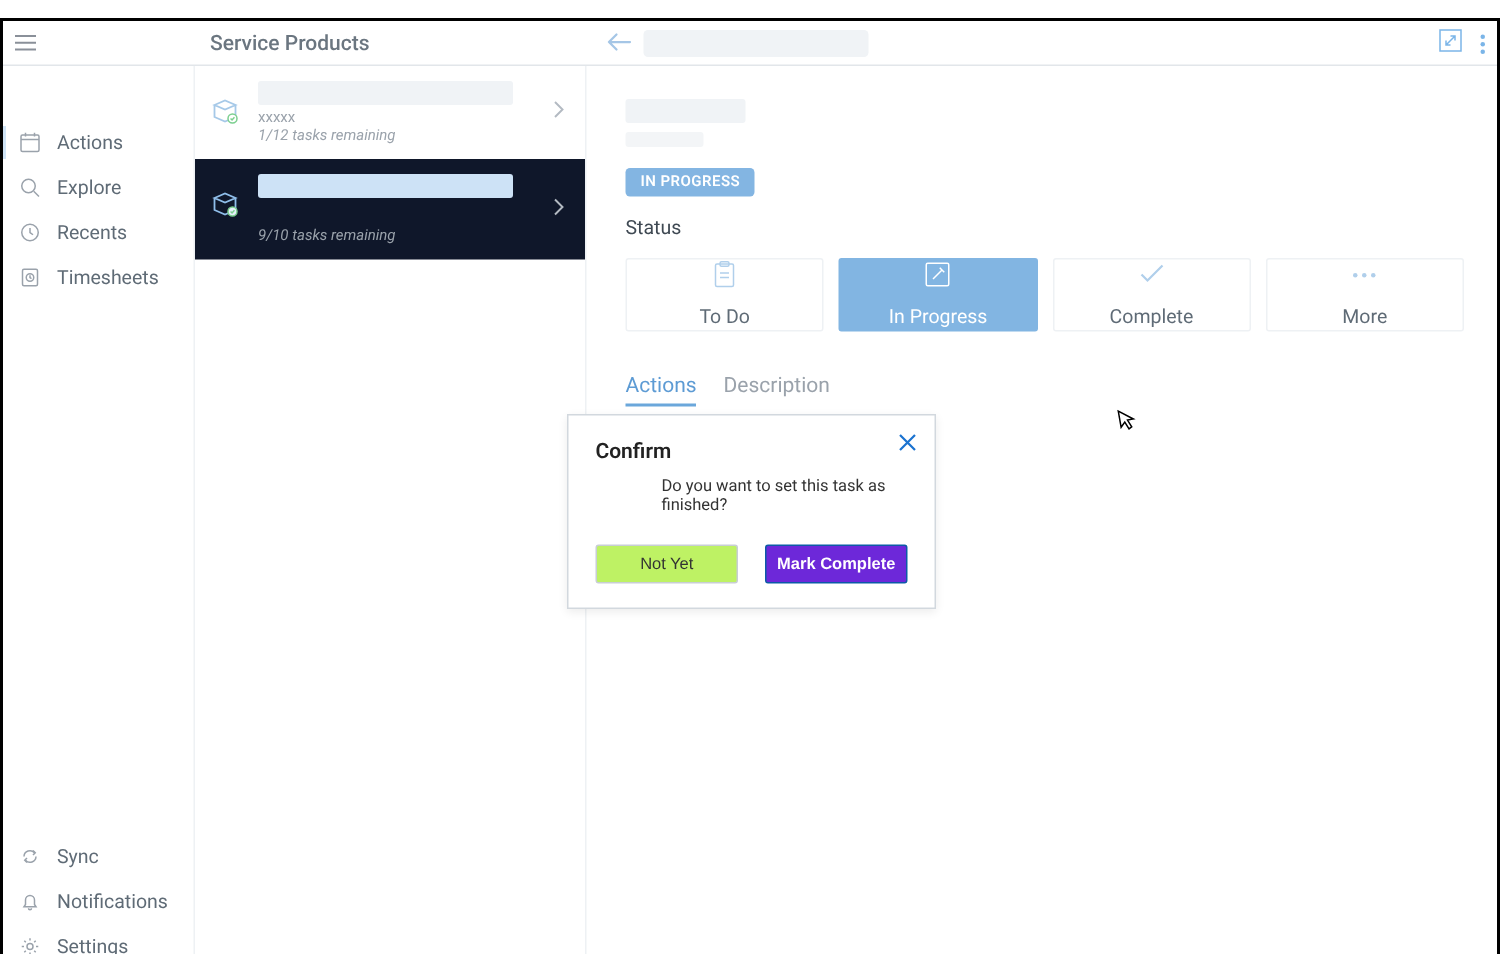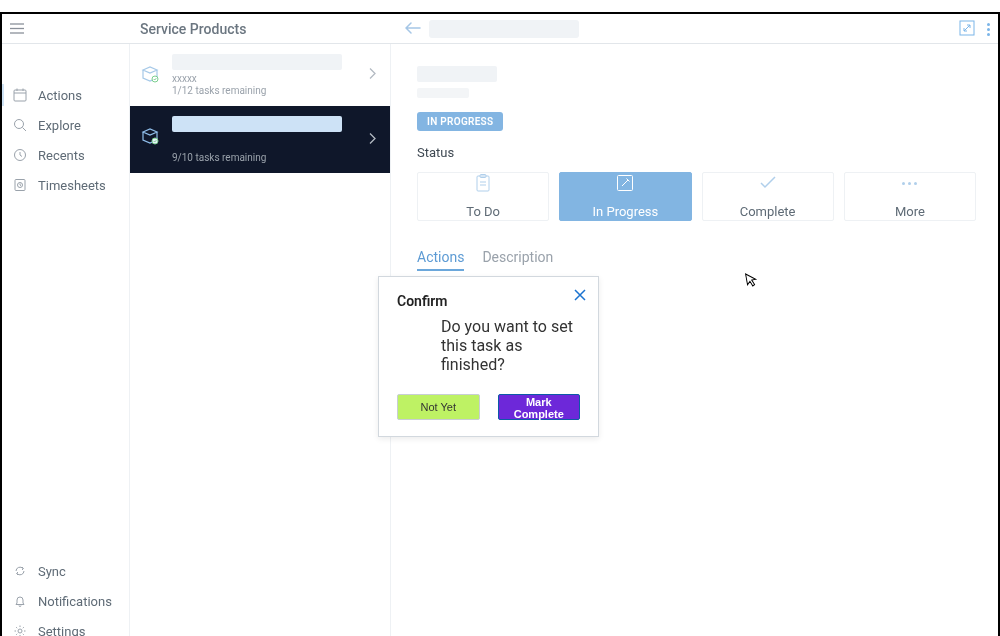--- a/index.html
+++ b/index.html
@@ -141,20 +141,21 @@
     margin-left: 30px;
     margin-top: 3px;
     font-size: 10px;
     color: #9aa2ab;
   }
   .list-item .li-sub2 {
     margin-left: 30px;
     margin-top: 1px;
     font-size: 10px;
     color: #9aa2ab;
+    font-style: italic;
   }
   .list-item .chev {
     position: absolute;
     right: 14px; top: 50%;
     transform: translateY(-50%);
     color: #b3bac2;
   }
 
   
   .detail {
@@ -229,41 +230,41 @@
   .tab.active {
     color: #5d9bd4;
     border-bottom: 2px solid #6ba7db;
   }
 
   
   .dialog {
     position: absolute;
     left: 376px;
     top: 262px;
-    width: 221px;
+    width: 246px;
     background: #fff;
     border: 1px solid #d2d8de;
     box-shadow: 0 2px 6px rgba(0,0,0,0.08);
     padding: 16px 18px 16px 18px;
   }
   .dialog .dlg-close {
     position: absolute;
     right: 12px; top: 12px;
     color: #1b73d0;
     cursor: default;
   }
   .dialog h4 {
     margin: 0 0 8px 0;
     font-size: 14px;
     font-weight: 600;
     color: #222;
   }
   .dialog p {
     margin: 0 0 20px 0;
-    font-size: 16px;
+    font-size: 11px;
     color: #333;
     padding-left: 44px;
   }
   .dialog .btns {
     display: flex;
     gap: 18px;
   }
   .dialog button {
     flex: 1;
     height: 26px;

